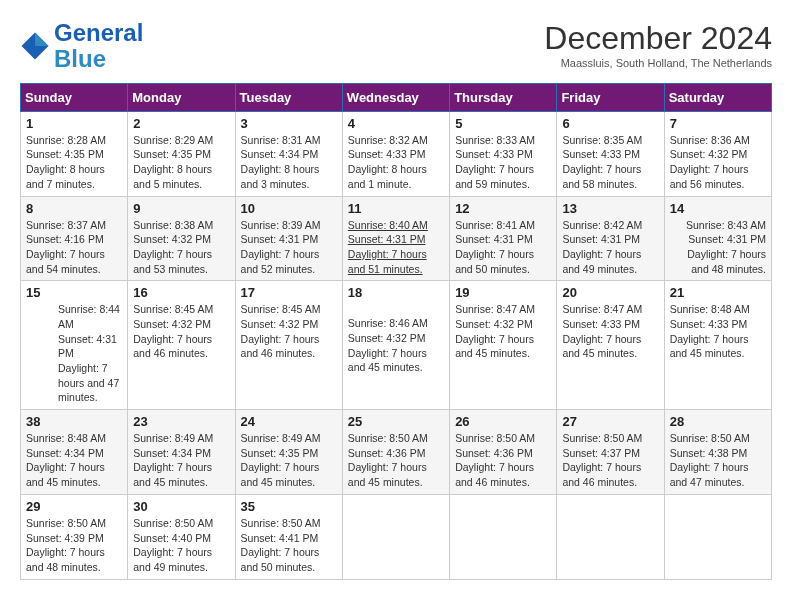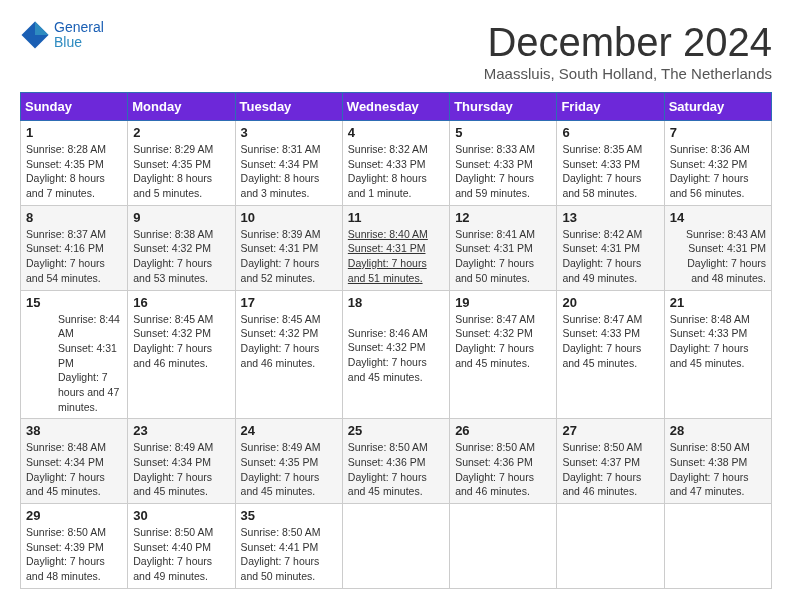--- a/index.html
+++ b/index.html
@@ -15,51 +15,51 @@
       justify-content: space-between;
       align-items: flex-start;
       margin-bottom: 10px;
     }
     .logo {
       display: flex;
       align-items: center;
       gap: 4px;
     }
     .logo-text {
-      font-size: 14px;
-      font-weight: normal;
+      font-size: 24px;
+      font-weight: bold;
       color: #333;
       line-height: 1.1;
     }
     .logo-text span {
       color: #1a5fb4;
     }
     .logo-icon {
       width: 30px;
       height: 30px;
     }
     .title-section {
       text-align: right;
     }
     .main-title {
-      font-size: 40px;
+      font-size: 32px;
       font-weight: normal;
       color: #333;
     }
     .subtitle {
-      font-size: 15px;
+      font-size: 11px;
       color: #555;
     }
     .calendar-table {
       width: 100%;
       border-collapse: collapse;
       font-size: 11px;
     }
     .calendar-table th {
-      background-color: #6d28d9;
+      background-color: #701a75;
       color: white;
       padding: 6px 4px;
       text-align: left;
       font-size: 13px;
       font-weight: bold;
       border: 1px solid #2e6db4;
     }
     .calendar-table td {
       border: 1px solid #ccc;
       vertical-align: top;

